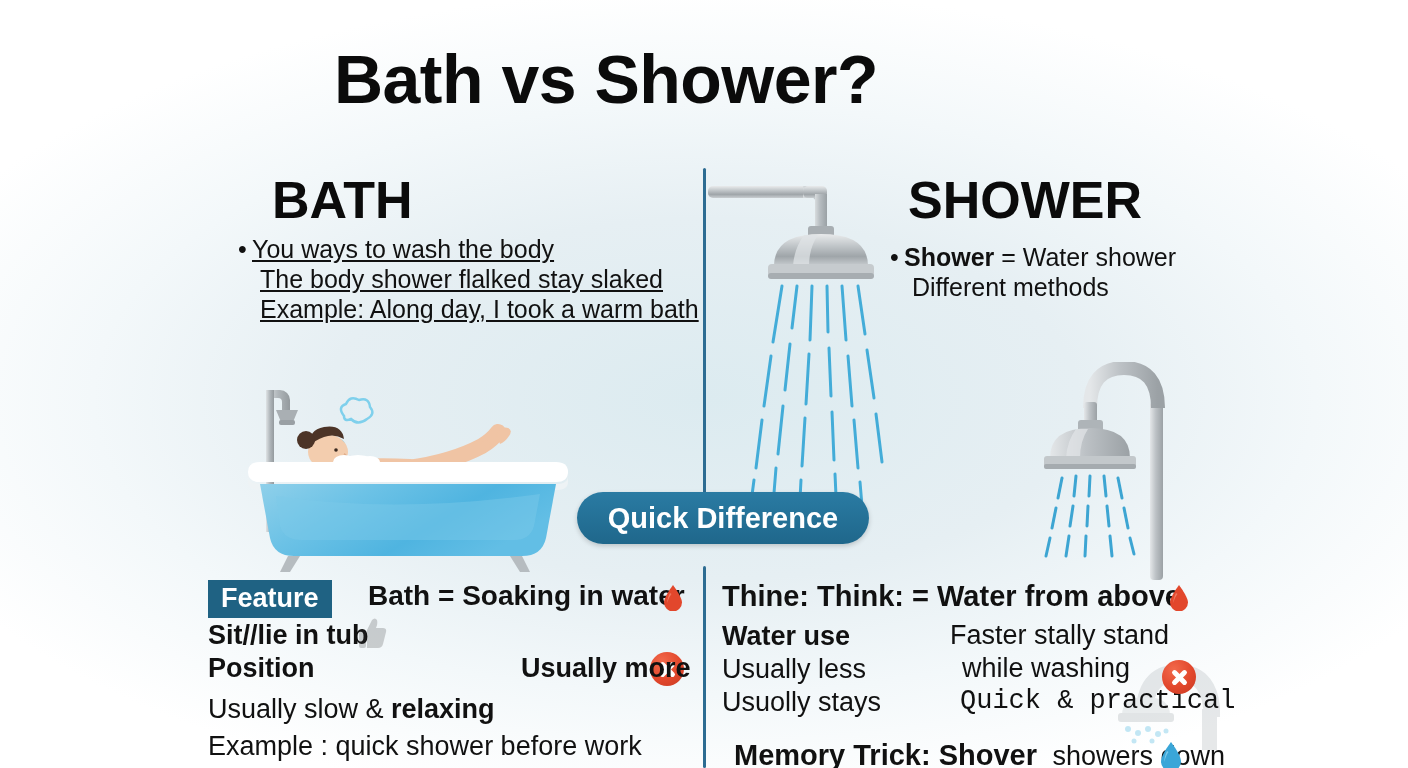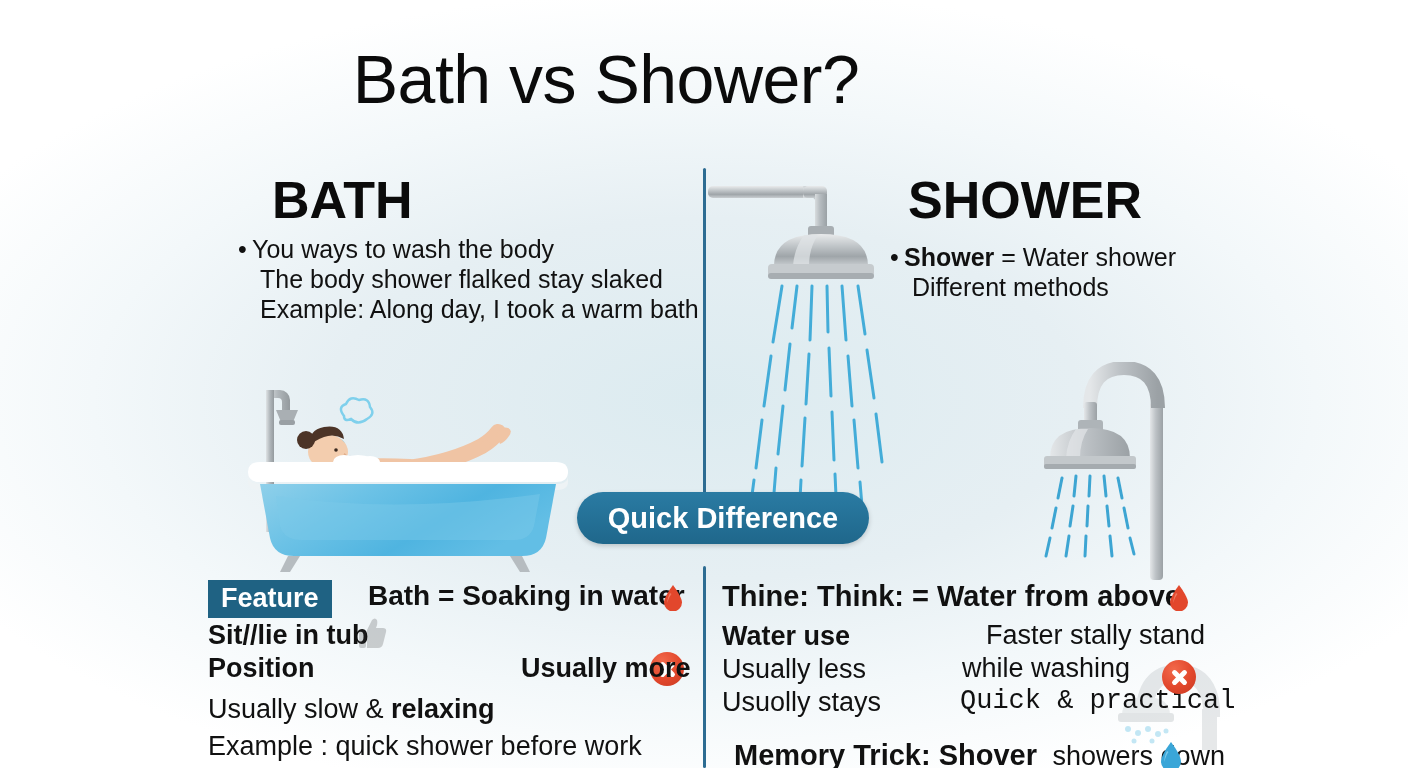--- a/index.html
+++ b/index.html
@@ -21,21 +21,21 @@
   }
 
   
   #title {
     position: absolute;
     left: 0;
     top: 40px;
     width: 1212px;
     text-align: center;
     font-size: 68px;
-    font-weight: normal;
+    font-weight: bold;
     color: #0b0b0b;
     letter-spacing: -0.5px;
   }
 
   
   .col-heading {
     position: absolute;
     font-size: 52px;
     font-weight: bold;
     color: #0b0b0b;
@@ -45,21 +45,21 @@
   #shower-heading { left: 908px; top: 170px; }
 
   
   .intro-block {
     position: absolute;
     font-size: 25px;
     color: #111111;
     line-height: 30px;
     white-space: nowrap;
   }
-  #bath-intro { left: 238px; top: 234px; }
+  #bath-intro { left: 238px; top: 234px; text-decoration: underline; }
   #shower-intro { left: 890px; top: 242px; }
   .bullet-dot { display: inline-block; width: 14px; }
   .intro-line { display: block; }
   .intro-line.indent { padding-left: 22px; }
   .strongish { font-weight: bold; }
 
   
   .divider {
     position: absolute;
     left: 703px;
@@ -425,21 +425,21 @@
           <path d="M7 9 C5 13 4 16 4.5 19 C5 15 7 12 8.5 10 Z" fill="#f08a72" opacity="0.75"></path>
         </svg>
       </span>
     </div>
 
     <div class="cmp-row" style="margin-top:7px;">
       <span class="r-line cmp-bold">Water use</span>
       <span class="r-line">Usually less</span>
       <span class="r-line">Usuolly stays</span>
 
-      <span class="right-col" style="left:228px; top:0;margin-left:36px;">Faster stally stand</span>
+      <span class="right-col" style="left:228px; top:0;">Faster stally stand</span>
       <span class="right-col" style="left:240px; top:33px;">while washing</span>
       <span class="right-col" style="left:238px; top:66px;font-family:Liberation Mono, monospace;">Quick &amp; practical</span>
 
       <span class="red-x" style="left:440px; top:40px;"></span>
     </div>
 
     <div class="cmp-row" style="margin-top:20px; padding-left:12px;">
       <span class="cmp-bold" style="font-size:29px;">Memory Trick:  Shover</span>
       <span style="font-size:27px; padding-left:8px;">showers down</span>
       <span class="blue-drop" style="left:438px; top:2px;">

